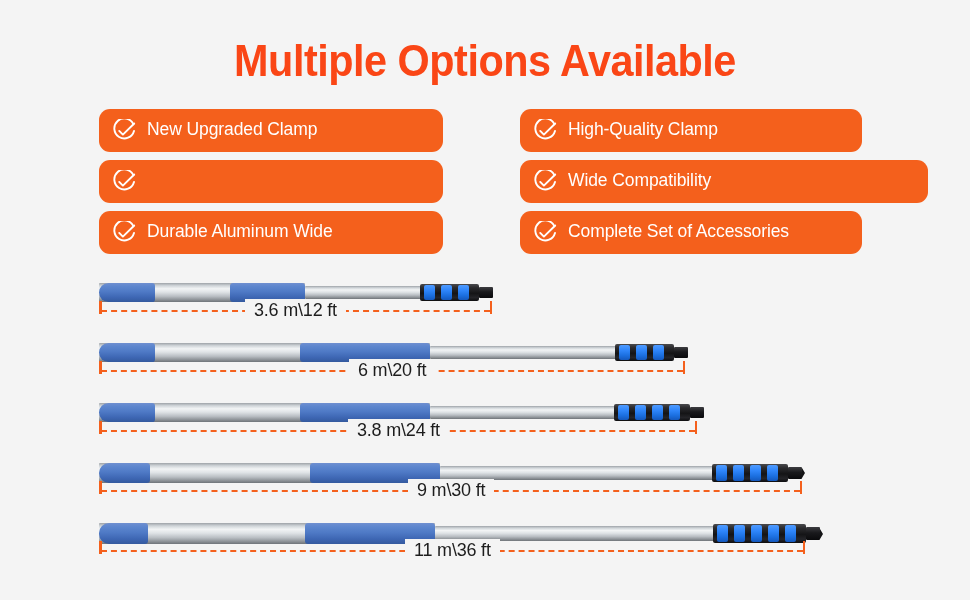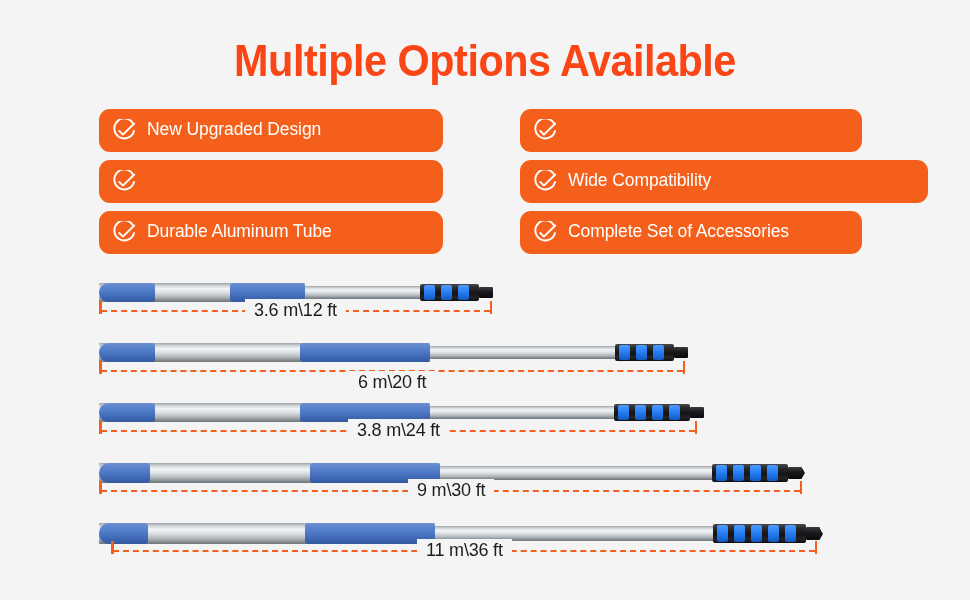--- a/index.html
+++ b/index.html
@@ -156,40 +156,41 @@
 <div id="stage">
 
   <div class="title">Multiple Options Available</div>
 
   <div id="badges">
       <div class="badge" style="left: 99px; top: 109px; width: 344px;">
         <svg class="chk" viewBox="0 0 24 24">
           <path d="M21.4 5.2 A10 10 0 1 0 22 12" fill="none" stroke="#ffffff" stroke-width="1.9" stroke-linecap="round"></path>
           <path d="M7.2 11.9 L10.9 15.6 L22.2 4.5" fill="none" stroke="#ffffff" stroke-width="1.9" stroke-linecap="round" stroke-linejoin="round"></path>
         </svg>
-        <span class="blabel">New Upgraded Design</span>
+        <span class="blabel">New Upgraded Clamp</span>
       </div>
       <div class="badge" style="left: 99px; top: 160px; width: 344px;">
         <svg class="chk" viewBox="0 0 24 24">
           <path d="M21.4 5.2 A10 10 0 1 0 22 12" fill="none" stroke="#ffffff" stroke-width="1.9" stroke-linecap="round"></path>
           <path d="M7.2 11.9 L10.9 15.6 L22.2 4.5" fill="none" stroke="#ffffff" stroke-width="1.9" stroke-linecap="round" stroke-linejoin="round"></path>
         </svg>
       </div>
       <div class="badge" style="left: 99px; top: 211px; width: 344px;">
         <svg class="chk" viewBox="0 0 24 24">
           <path d="M21.4 5.2 A10 10 0 1 0 22 12" fill="none" stroke="#ffffff" stroke-width="1.9" stroke-linecap="round"></path>
           <path d="M7.2 11.9 L10.9 15.6 L22.2 4.5" fill="none" stroke="#ffffff" stroke-width="1.9" stroke-linecap="round" stroke-linejoin="round"></path>
         </svg>
-        <span class="blabel">Durable Aluminum Tube</span>
+        <span class="blabel">Durable Aluminum Wide</span>
       </div>
       <div class="badge" style="left: 520px; top: 109px; width: 342px;">
         <svg class="chk" viewBox="0 0 24 24">
           <path d="M21.4 5.2 A10 10 0 1 0 22 12" fill="none" stroke="#ffffff" stroke-width="1.9" stroke-linecap="round"></path>
           <path d="M7.2 11.9 L10.9 15.6 L22.2 4.5" fill="none" stroke="#ffffff" stroke-width="1.9" stroke-linecap="round" stroke-linejoin="round"></path>
         </svg>
+        <span class="blabel">High-Quality Clamp</span>
       </div>
       <div class="badge" style="left: 520px; top: 160px; width: 408px;">
         <svg class="chk" viewBox="0 0 24 24">
           <path d="M21.4 5.2 A10 10 0 1 0 22 12" fill="none" stroke="#ffffff" stroke-width="1.9" stroke-linecap="round"></path>
           <path d="M7.2 11.9 L10.9 15.6 L22.2 4.5" fill="none" stroke="#ffffff" stroke-width="1.9" stroke-linecap="round" stroke-linejoin="round"></path>
         </svg>
         <span class="blabel">Wide Compatibility</span>
       </div>
       <div class="badge" style="left: 520px; top: 211px; width: 342px;">
         <svg class="chk" viewBox="0 0 24 24">
@@ -232,21 +233,21 @@
           <div class="lever" style="left:537px;top:2px;width:11px;height:15px;"></div>
           <div class="lever" style="left:554px;top:2px;width:11px;height:15px;"></div>
           <div class="tip" style="left:575px;width:14px;top:4px;height:11px;border-radius:1px;"></div>
           <div class="tipcone" style="left:589px;top:4.5px;border-top:5px solid transparent;border-bottom:5px solid transparent;border-left:-6px solid #141416;"></div>
         </div>
       </div>
       <div class="measure" style="left: 99px; top: 359px; width: 586px;">
         <div class="mcap" style="left:0px;"></div>
         <div class="mline" style="left:2px;width:582px;"></div>
         <div class="mcap" style="left:583.5px;"></div>
-        <div class="mlabel" style="left: 250px; margin-top: 12px;">6 m\20 ft</div>
+        <div class="mlabel" style="left: 250px;">6 m\20 ft</div>
       </div>
       <div class="pole-row" style="top: 403px; left: 99px; width: 601px; height: 19px;">
         <div class="pole" style="width: 601px; height: 19px;">
           <div class="seg tube" style="left:0px;width:331px;"></div>
           <div class="seg tube thin" style="left:331px;width:188px;"></div>
           <div class="seg grip end" style="left:0px;width:56px;"></div>
           <div class="seg grip" style="left:201px;width:130px;"></div>
           <div class="seg clampbody" style="left:515px;width:76px;top:1px;bottom:1px;"></div>
           <div class="lever" style="left:519px;top:2px;width:11px;height:15px;"></div>
           <div class="lever" style="left:536px;top:2px;width:11px;height:15px;"></div>
@@ -292,21 +293,21 @@
           <div class="seg clampbody" style="left:614px;width:93px;top:1px;bottom:1px;"></div>
           <div class="lever" style="left:618px;top:2px;width:11px;height:17px;"></div>
           <div class="lever" style="left:635px;top:2px;width:11px;height:17px;"></div>
           <div class="lever" style="left:652px;top:2px;width:11px;height:17px;"></div>
           <div class="lever" style="left:669px;top:2px;width:11px;height:17px;"></div>
           <div class="lever" style="left:686px;top:2px;width:11px;height:17px;"></div>
           <div class="tip" style="left:707px;width:14px;top:4px;height:13px;border-radius:1px;"></div>
           <div class="tipcone" style="left:721px;top:5.5px;border-top:5px solid transparent;border-bottom:5px solid transparent;border-left:3px solid #141416;"></div>
         </div>
       </div>
-      <div class="measure" style="left: 99px; top: 539px; width: 750px; margin-left: 12px;">
+      <div class="measure" style="left: 99px; top: 539px; width: 750px;">
         <div class="mcap" style="left:0px;"></div>
         <div class="mline" style="left:2px;width:702px;"></div>
         <div class="mcap" style="left:703.5px;"></div>
         <div class="mlabel" style="left: 306px;">11 m\36 ft</div>
       </div>
     </div>
 
 </div>
 
 </body></html>

